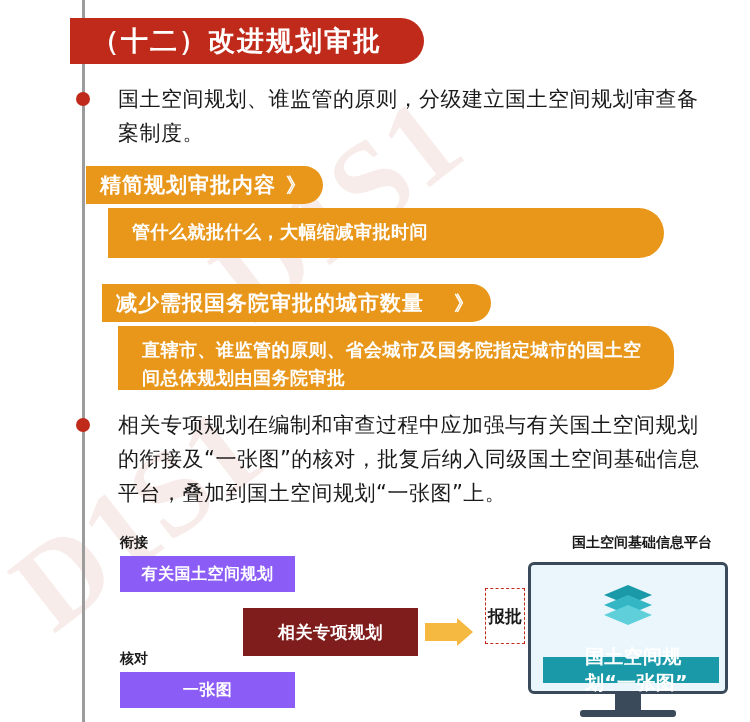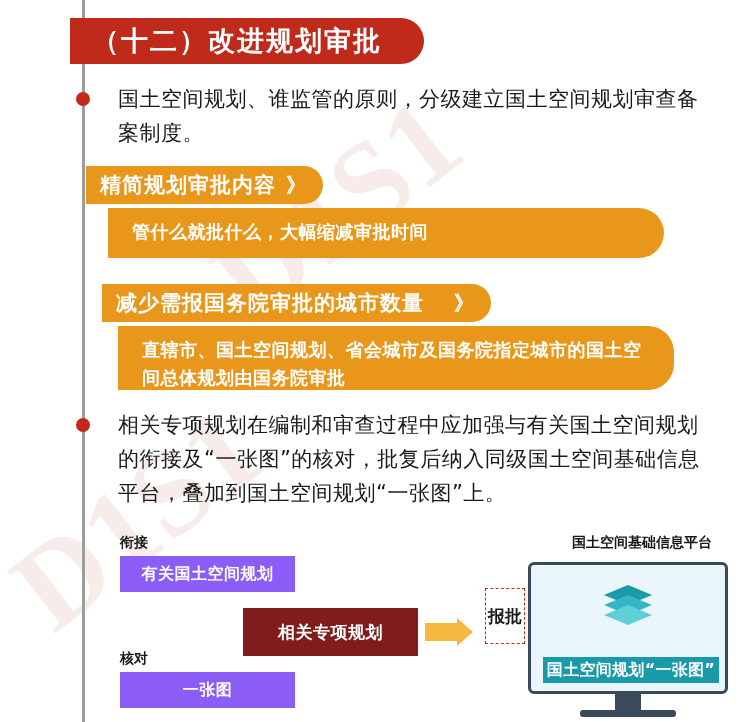--- a/index.html
+++ b/index.html
@@ -190,25 +190,26 @@
   }
   .monitor-stand-base {
     position:absolute;
     background:#3a4a5a;
     border-radius:3px;
   }
   .teal-label {
     position:absolute;
     background:#1a9aa8;
     color:#ffffff;
-    font-size:16px;
+    font-size:19px;
     font-weight:bold;
     display:flex;align-items:center;justify-content:center;
     font-family:"DejaVu Sans","Liberation Sans",sans-serif;
     letter-spacing:0.3px;
+    padding-left:42px;
   }
 </style>
 </head>
 <body>
 
 <div id="watermark">
   <span id="wm1">D1S1</span>
   <span id="wm2">D1S1</span>
 </div>
 
@@ -226,21 +227,21 @@
   <div class="orange-head" style="left:86px; top:166px;">
     <span>精简规划审批内容</span>
     <span class="chev">》</span>
   </div>
   <div class="orange-body" style="left:108px; top:208px; width:556px; height:50px;">管什么就批什么，大幅缩减审批时间</div>
 
   <div class="orange-head" style="left:102px; top:284px;gap:20px;">
     <span>减少需报国务院审批的城市数量</span>
     <span class="chev">》</span>
   </div>
-  <div class="orange-body" style="left:118px; top:326px; width:556px; height:64px;">直辖市、国土空间规划、省会城市及国务院指定城市的国土空间总体规划由国务院审批</div>
+  <div class="orange-body" style="left:118px; top:326px; width:556px; height:64px;">直辖市、谁监管的原则、省会城市及国务院指定城市的国土空间总体规划由国务院审批</div>
 
   <div class="bullet" style="left:76px; top:418px;"></div>
   <div class="para" style="left:118px; top:408px; width:588px;">相关专项规划在编制和审查过程中应加强与有关国土空间规划的衔接及“一张图”的核对，批复后纳入同级国土空间基础信息平台，叠加到国土空间规划“一张图”上。</div>
 
   <div class="diagram">
 
     <div class="dlabel" style="left:120px; top:14px;">衔接</div>
     <div class="green-box" style="left:120px; top:36px; width:175px; height:36px;">有关国土空间规划</div>
 
     <div class="orange-box" style="left:243px; top:88px; width:175px; height:48px;">相关专项规划</div>

